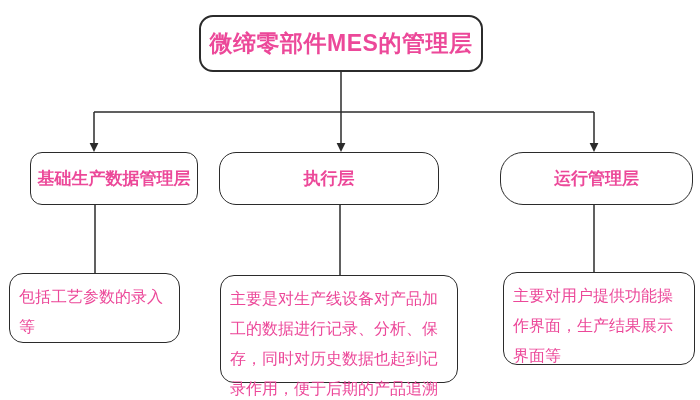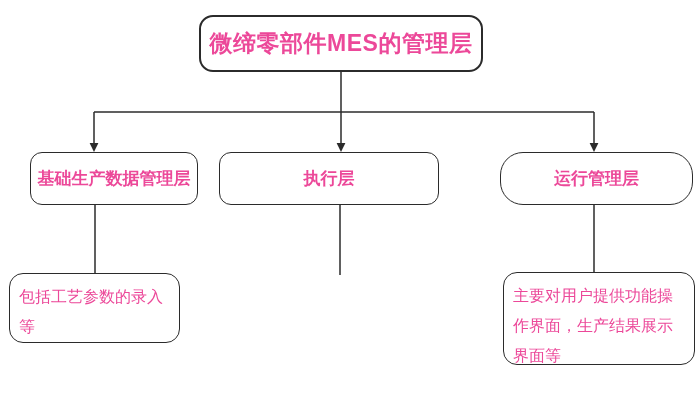--- a/index.html
+++ b/index.html
@@ -43,21 +43,21 @@
     font-size: 23px;
     font-weight: bold;
     letter-spacing: 0.5px;
   }
   .node.layer {
     top: 152px; height: 53px;
     font-size: 17px;
     font-weight: bold;
   }
   .node.layer.l1 { left: 10px;  width: 168px; margin-left: 20px; }
-  .node.layer.l2 { left: 219px; width: 220px; }
+  .node.layer.l2 { left: 219px; width: 220px; border-radius: 17px; }
   .node.layer.l3 { left: 500px; width: 193px; border-radius: 23px; }
   .node.desc {
     font-size: 16px;
     font-weight: normal;
     line-height: 30px;
     padding: 8px 9px;
     border-radius: 14px;
     word-break: break-all;
     overflow-wrap: anywhere;
   }
@@ -98,17 +98,20 @@
   <div class="node layer l2 center-label">
     <span>执行层</span>
   </div>
   <div class="node layer l3 center-label">
     <span>运行管理层</span>
   </div>
 
   <div class="node desc d1">
     <span>包括工艺参数的录入等</span>
   </div>
+  <div class="node desc d2">
+    <span>主要是对生产线设备对产品加工的数据进行记录、分析、保存，同时对历史数据也起到记录作用，便于后期的产品追溯</span>
+  </div>
   <div class="node desc d3">
     <span>主要对用户提供功能操作界面，生产结果展示界面等</span>
   </div>
 
 </div>
 
 </body></html>

